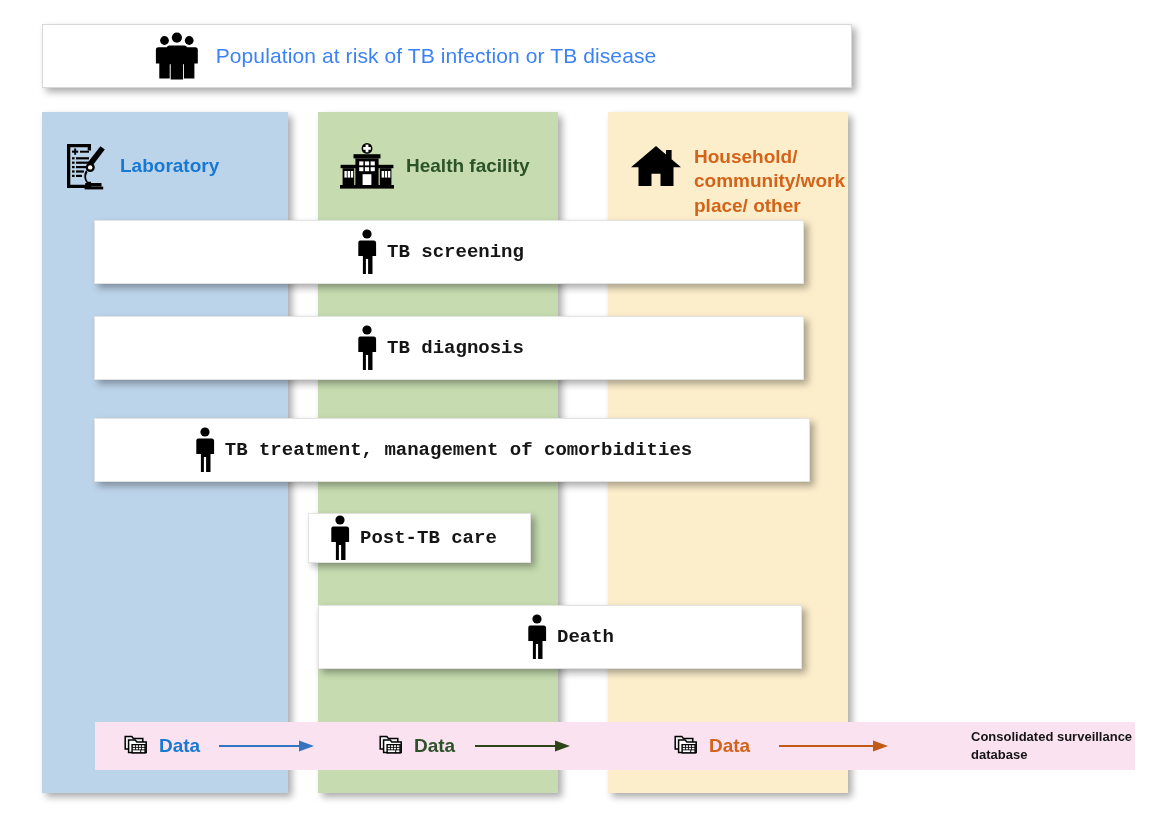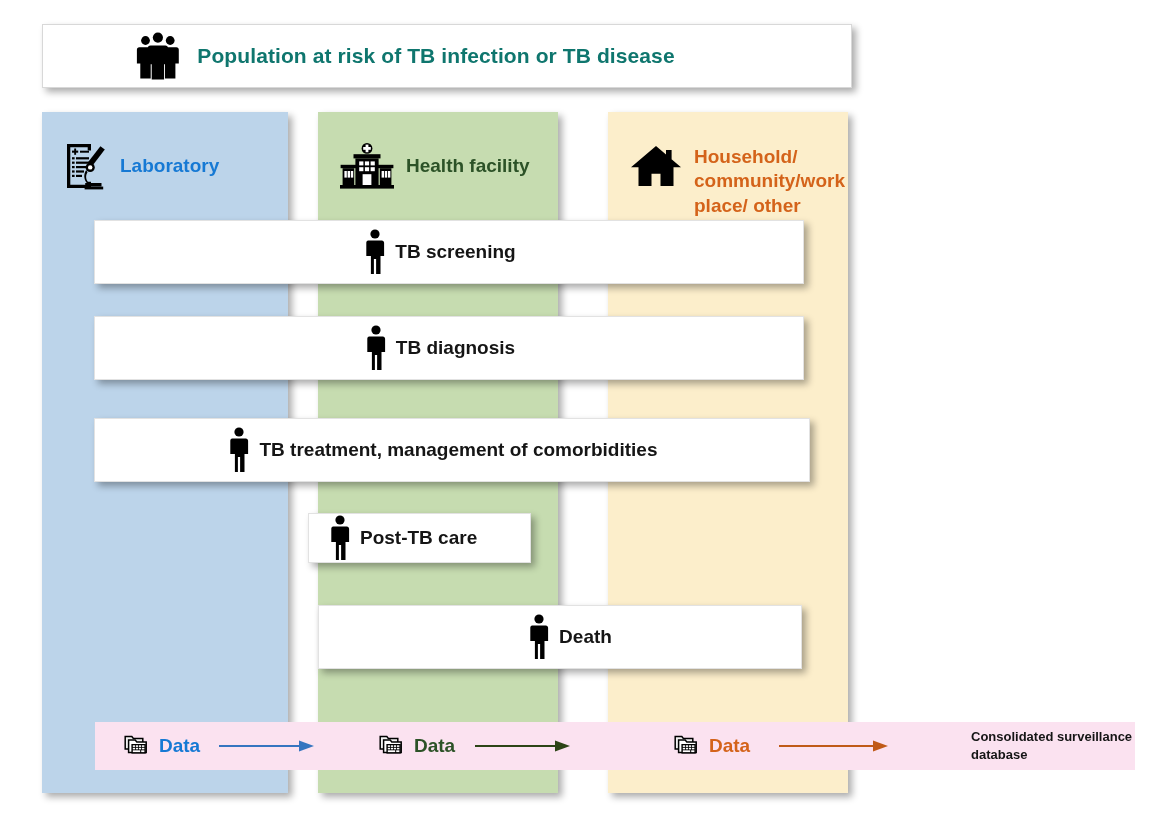--- a/index.html
+++ b/index.html
@@ -44,22 +44,22 @@
     justify-content: center;
   }
   .population-banner .banner-inner {
     display: flex;
     align-items: center;
     gap: 16px;
     transform: translateX(-42px);
   }
   .population-title {
     font-size: 21px;
-    font-weight: 700;
-    color: #0f766e;
+    font-weight: 400;
+    color: #3b82f6;
     letter-spacing: 0.1px;
     white-space: nowrap;
   }
 
   
   .column {
     top: 112px;
     height: 681px;
   }
   .col-lab    { left: 42px;  width: 246px; background: #bcd4ea; }
@@ -88,20 +88,21 @@
   .col-label.house  { color: #d4631a; }
   .col-label.narrow { max-width: 142px; margin-top: 31px; }
 
   
   .process-bar {
     background: #ffffff;
     border: 1px solid #e2e2e2;
     display: flex;
     align-items: center;
     box-sizing: border-box;
+    font-family: Liberation Mono, monospace;
   }
   .process-label {
     font-size: 19px;
     font-weight: 700;
     color: #151515;
     white-space: nowrap;
   }
   .bar-inner {
     display: flex;
     align-items: center;

